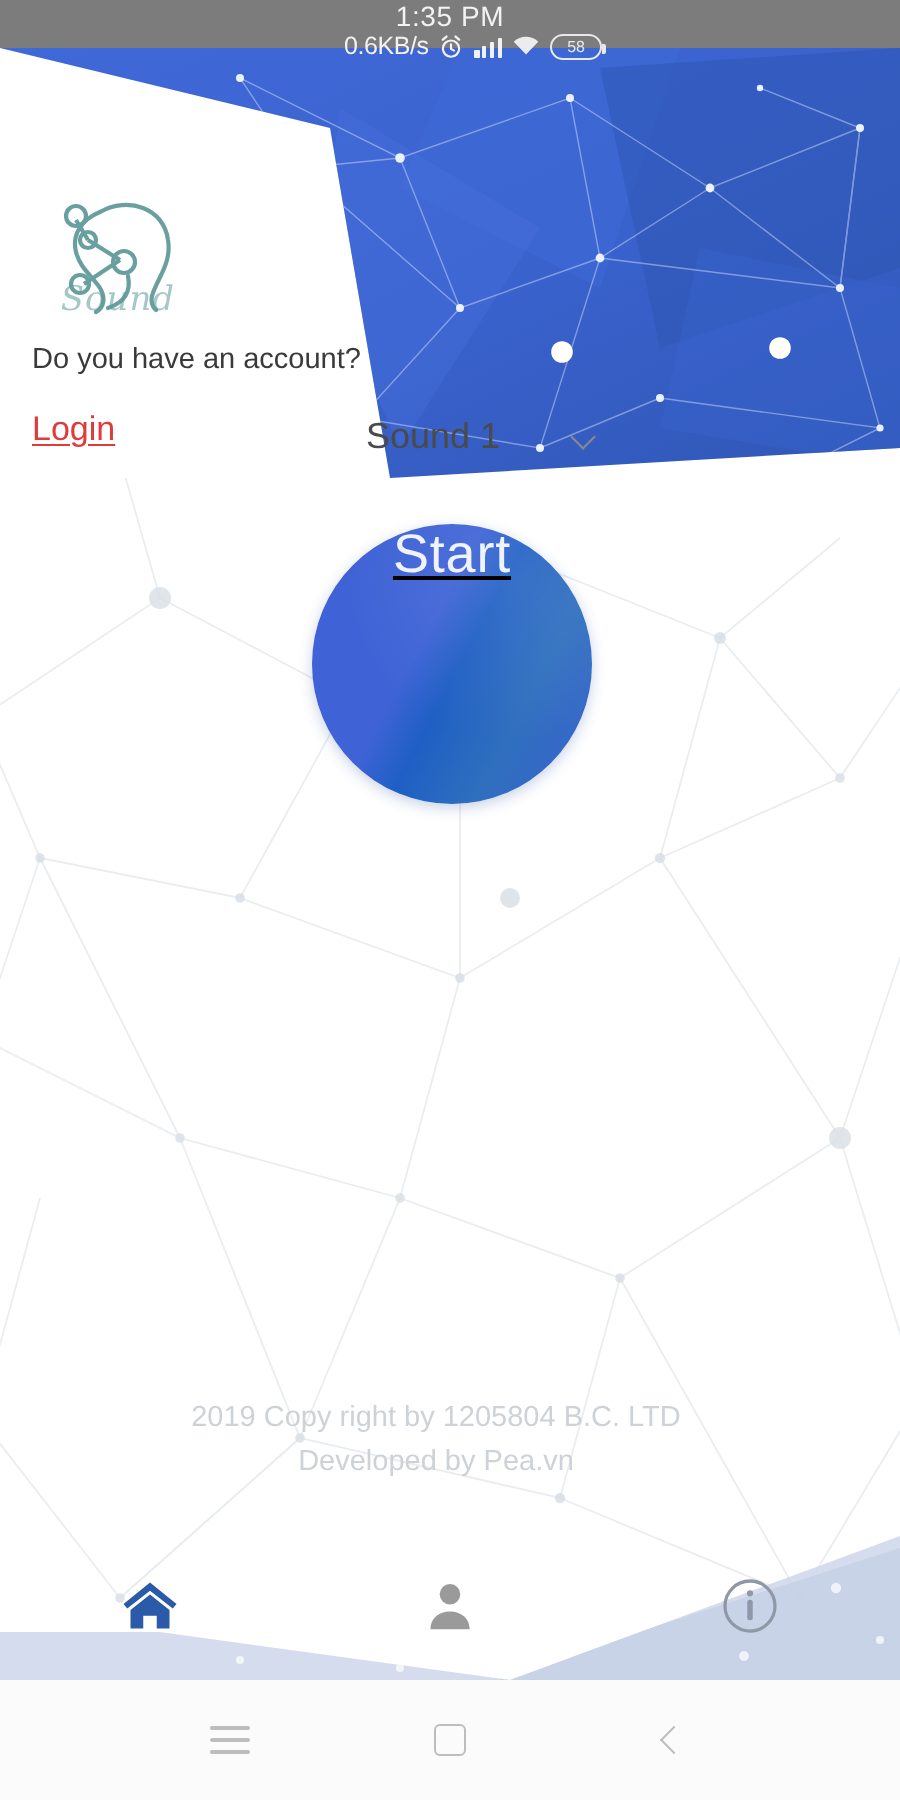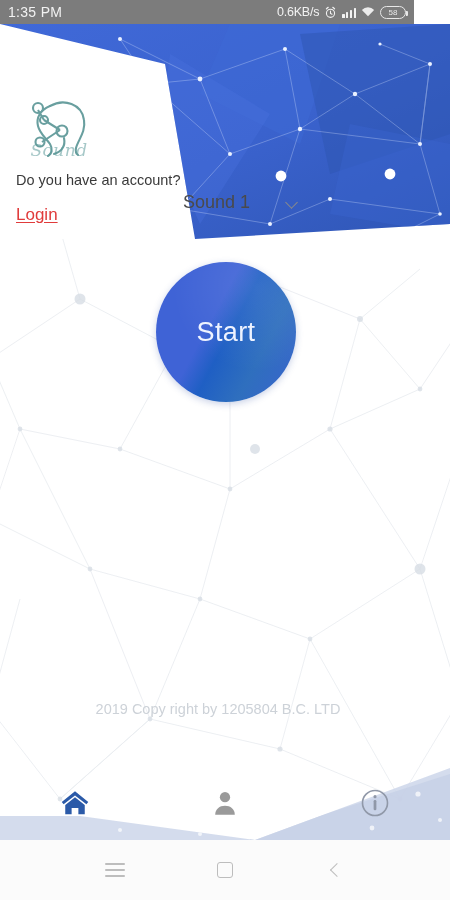--- a/index.html
+++ b/index.html
@@ -6,24 +6,24 @@
   html, body {
     width:450px; height:900px;
     font-family:"Liberation Sans", sans-serif;
     background:#ffffff;
     overflow:hidden;
   }
   #app { position:relative; width:450px; height:900px; background:#fff; }
 
   
   .statusbar{
-    position:absolute; top:0; left:0; width:414px; height:24px;
+    position:absolute; top:0; left:0; width:450px; height:24px;
     background:#7c7c7c; color:#f2f2f2;
-    display:flex; align-items:center; justify-content:space-between;
-    padding:0 8px; z-index:40;
+    display:flex; align-items:center; justify-content:flex-start;
+    padding:0 8px; z-index:40;flex-direction:column;
   }
   .sb-time{ font-size:14px; letter-spacing:.3px; font-weight:400; }
   .sb-right{ display:flex; align-items:center; gap:5px; }
   .sb-net{ font-size:12.5px; letter-spacing:-.2px;margin-left:23px; }
   .sb-ic{ display:flex; align-items:center; }
   .bars{ display:flex; align-items:flex-end; gap:1.5px; height:11px; }
   .bars i{ width:2.3px; background:#f2f2f2; display:block; border-radius:.5px; }
   .bars i:nth-child(1){height:3.5px}
   .bars i:nth-child(2){height:5.5px}
   .bars i:nth-child(3){height:7.5px}
@@ -66,40 +66,41 @@
     position:absolute; left:16px; top:172px; font-size:14.5px;
     color:#3a3a3a; z-index:10;text-align:right;
   }
   .login-link{
     position:absolute; left:16px; top:205px; font-size:17px;
     color:#e03b3b; text-decoration:underline; text-underline-offset:2px;
     z-index:10; cursor:pointer;
   }
 
   .sound-select{
-    position:absolute; left:183px; top:192px;
+    position:absolute; left:183px; top:208px;
     display:flex; align-items:center; gap:36px; z-index:10; cursor:pointer;text-align:center;
   }
   .sound-select .sv{ font-size:18px; color:#4a4a4a; }
   .chev{ width:12px; height:12px; position:relative; }
   .chev:before{
     content:""; position:absolute; left:1px; top:1px;
     width:8px; height:8px; border-right:1.6px solid #8a8a8a;
     border-bottom:1.6px solid #8a8a8a; transform:rotate(45deg);
   }
 
   
   .start-btn{
     position:absolute; left:156px; top:262px; width:140px; height:140px;
     border-radius:50%; z-index:12; cursor:pointer; border:0;
     background:
       radial-gradient(circle at 72% 18%, rgba(255,255,255,.10), rgba(255,255,255,0) 55%),
       linear-gradient(118deg,#3f63d6 0%,#3f63d6 40%,#1f5fc4 52%,#2f6fbe 72%,#3a63cf 100%);
-    display:flex; align-items:center; justify-content:center;
+    display:flex; align-items:flex-start; justify-content:center;
     box-shadow:0 2px 7px rgba(40,70,160,.25);
+    text-decoration:underline;
   }
   .start-btn span{
     color:#eef3ff; font-size:27px; letter-spacing:.4px;
   }
 
   
   .credits{
     position:absolute; left:0; top:698px; width:436px; text-align:center;
     z-index:8; color:#cdd2d8; font-size:14.5px; line-height:22px;
   }
@@ -297,20 +298,21 @@
     <span class="sv">Sound 1</span>
     <span class="chev"></span>
   </div>
 
   <button class="start-btn">
     <span>Start</span>
   </button>
 
   <div class="credits">
     <div>2019 Copy right by 1205804 B.C. LTD</div>
+    <div>Developed by Pea.vn</div>
   </div>
 
   <svg class="bottom-art" viewBox="0 0 450 72" preserveAspectRatio="none">
     <defs>
       <clipPath id="botClip">
         <polygon points="0,48 80,48 255,72 450,0 450,72 0,72"></polygon>
       </clipPath>
     </defs>
     <g clip-path="url(#botClip)">
       <rect x="0" y="0" width="450" height="72" fill="#ccd6ea" opacity=".85"></rect>

